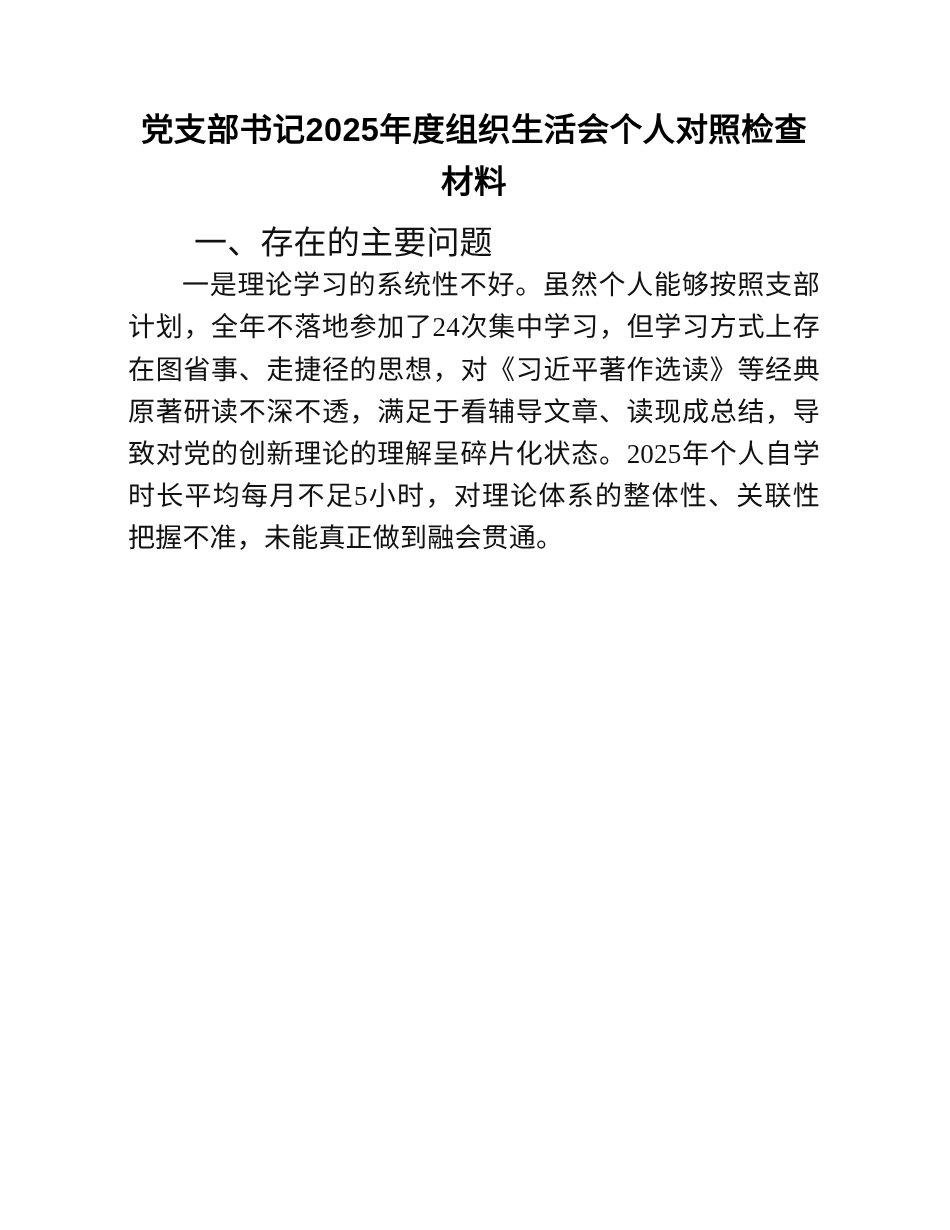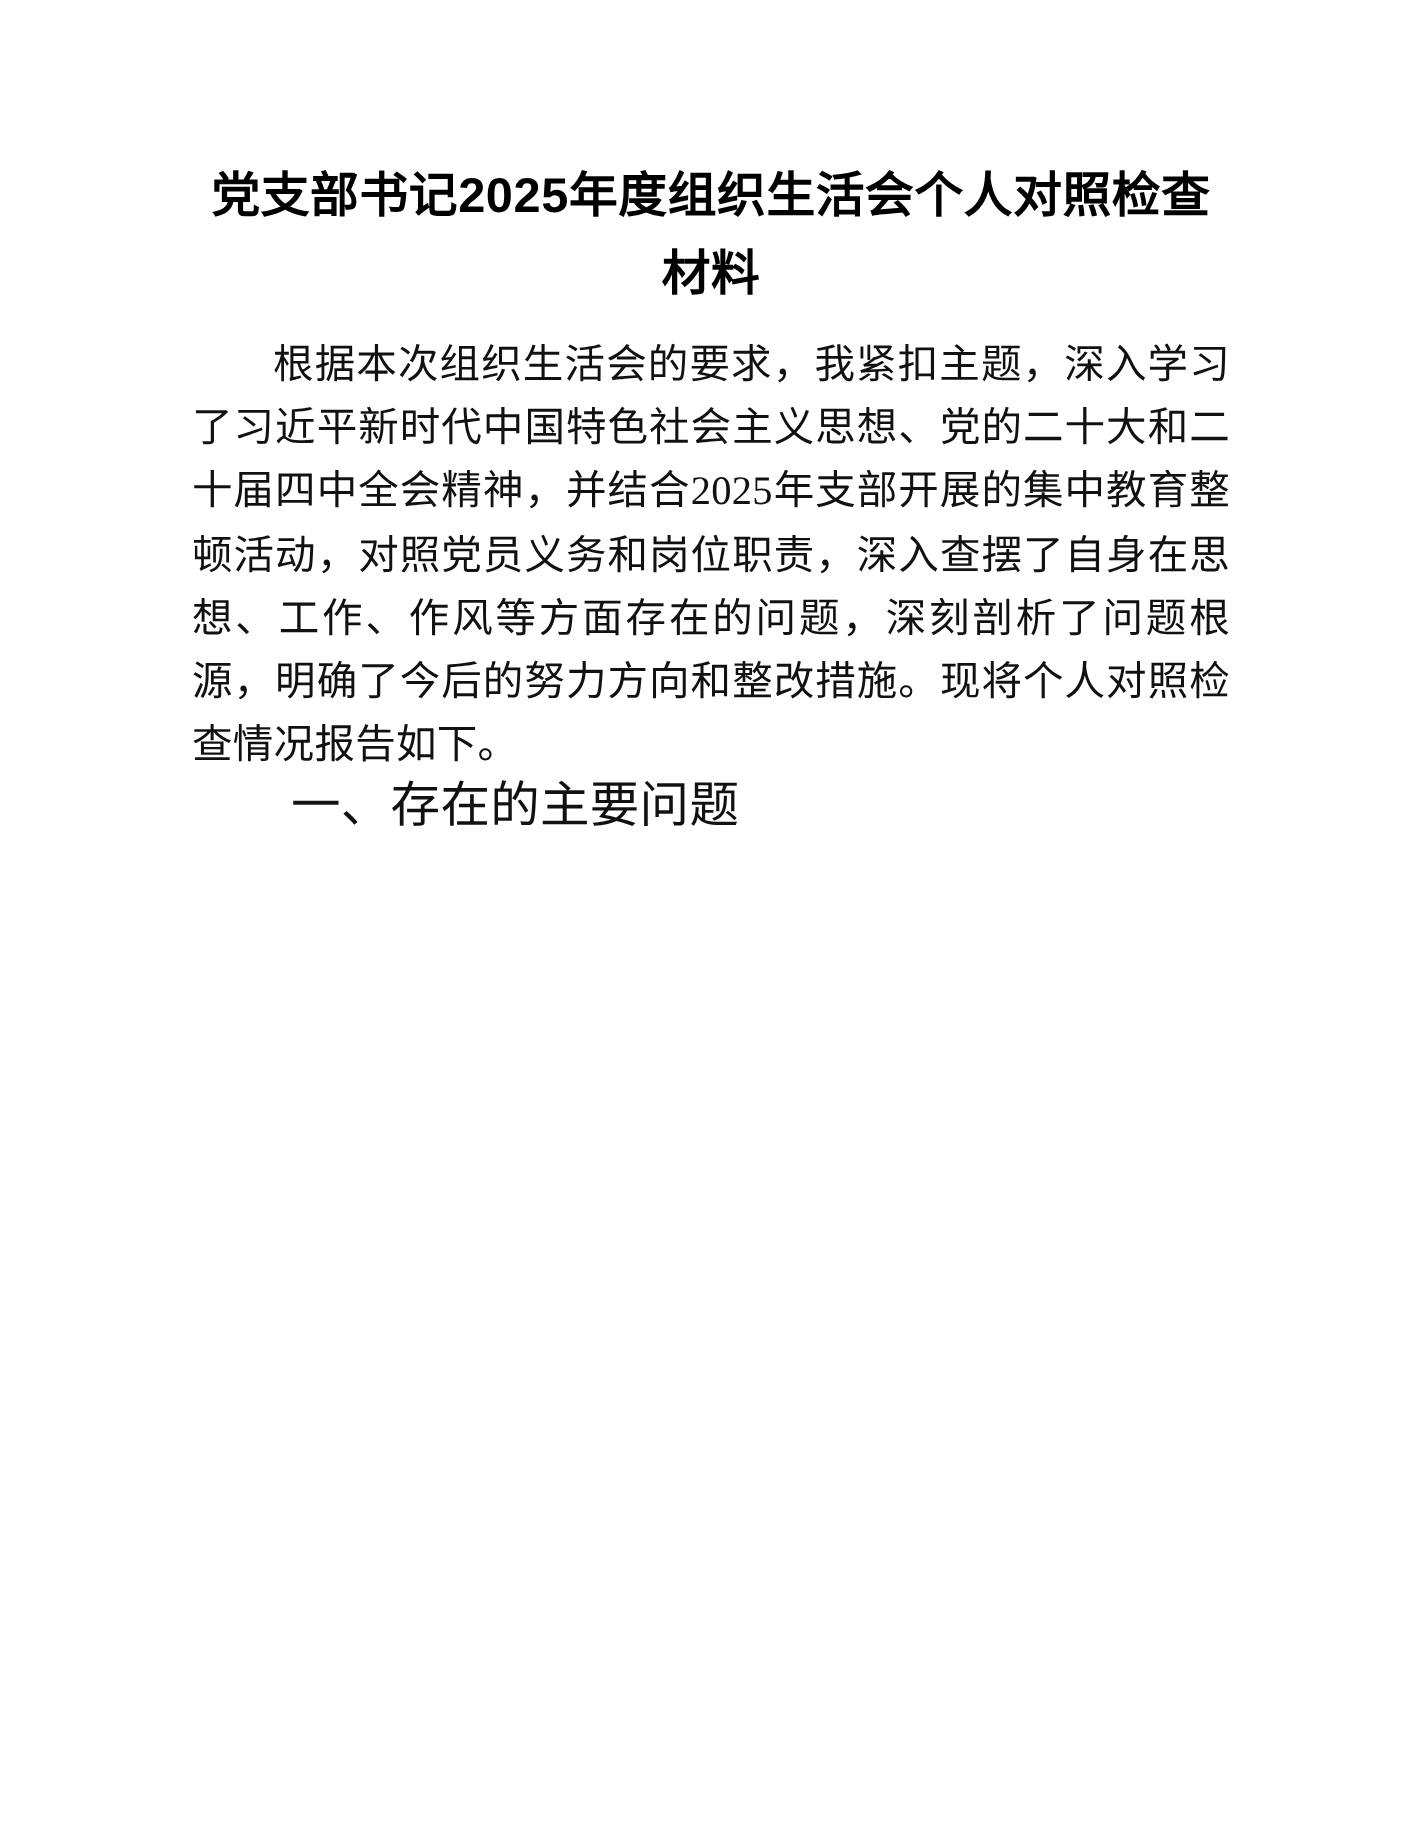--- a/index.html
+++ b/index.html
@@ -68,21 +68,21 @@
 <body>
 
 <div class="page">
   <div class="content">
 
     <h1 class="doc-title">
       <span>党支部书记2025年度组织生活会个人对照检查</span>
       <span>材料</span>
     </h1>
 
-    <p class="body-text">根据本次组织生活会的要求，我紧扣主题，深入学习了习近平新时代中国特色社会主义思想、党的二十大和二十届四中全会精神，并结合2025年支部开展的集中教育整顿活动，对照党员义务和岗位职责，深入查摆了自身在思想、工作、作风等方面存在的问题，深刻剖析了问题根源，明确了今后的努力方向和整改措施。现将个人对照检查情况报告如下。</p>
 
     <p class="heading-line">一、存在的主要问题</p>
 
 
+    <p class="body-text">一是理论学习的系统性不好。虽然个人能够按照支部计划，全年不落地参加了24次集中学习，但学习方式上存在图省事、走捷径的思想，对《习近平著作选读》等经典原著研读不深不透，满足于看辅导文章、读现成总结，导致对党的创新理论的理解呈碎片化状态。2025年个人自学时长平均每月不足5小时，对理论体系的整体性、关联性把握不准，未能真正做到融会贯通。</p>
 
 
   </div>
 </div>
 
 </body></html>

